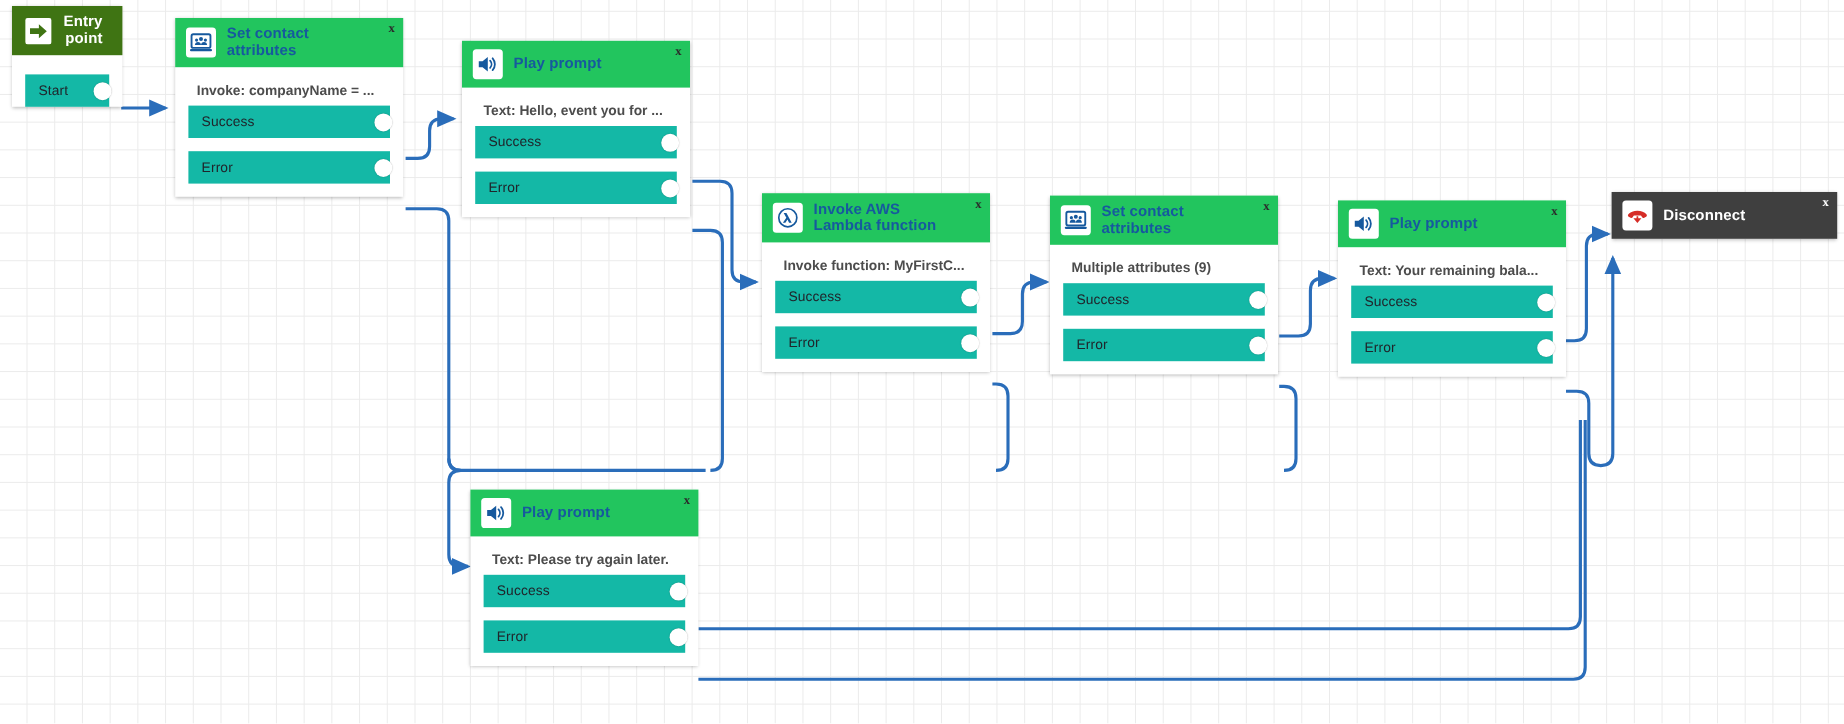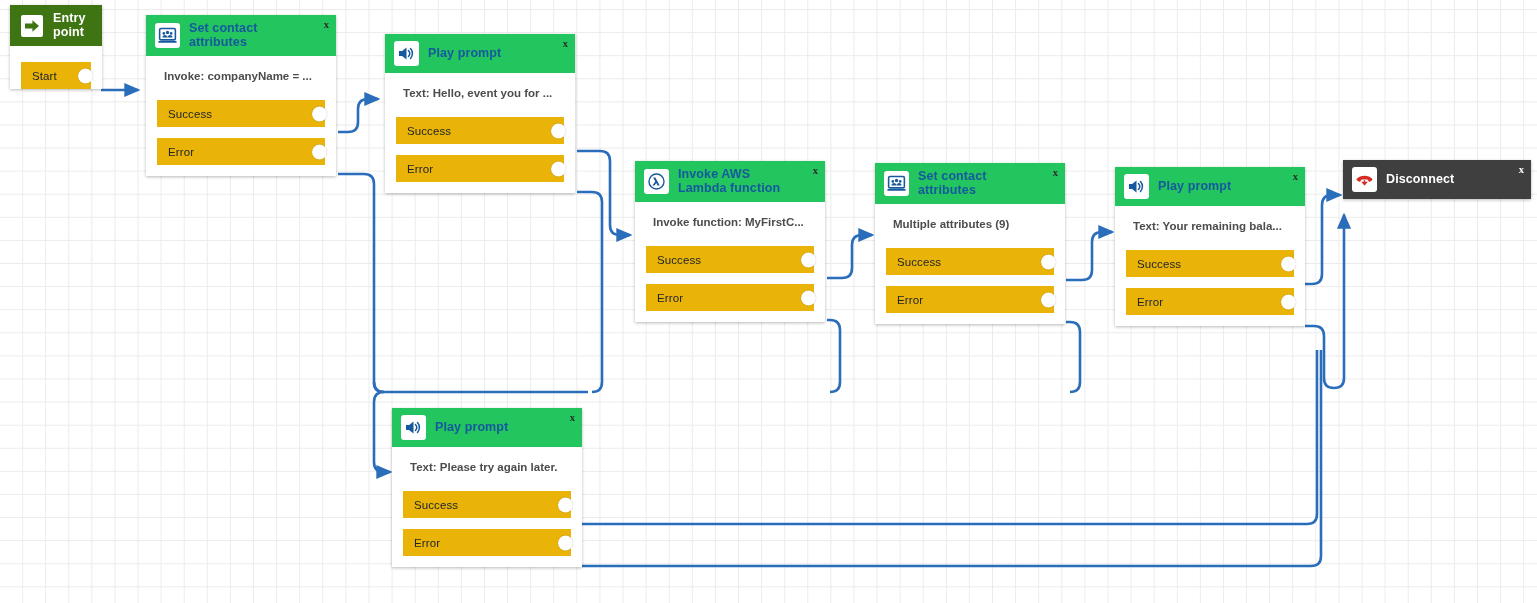--- a/index.html
+++ b/index.html
@@ -39,21 +39,21 @@
   }
   .node-header {
     position: relative;
     background: #22c55e;
     display: flex;
     align-items: center;
     padding: 7px 10px 7px 9px;
     min-height: 30px;
     box-sizing: border-box;
   }
-  .node-header.green { background: #3f7413; }
+  .node-header.green { background: #3f7413; text-align: right; }
   .node-header.dark  { background: #3f3f3f; }
 
   .node-icon {
     width: 25px;
     height: 25px;
     flex: 0 0 25px;
     background: #ffffff;
     border-radius: 3px;
     display: flex;
     align-items: center;
@@ -92,26 +92,26 @@
     font-size: 11.5px;
     font-weight: bold;
     color: #4c4c4c;
     padding: 0 16px 0 18px;
     line-height: 14px;
     white-space: nowrap;
     overflow: hidden;
   }
 
   .ports {
-    margin-top: 17px;
+    margin-top: 5px;
     padding-bottom: 11px;
   }
   .port {
     position: relative;
-    background: #eab308;
+    background: #14b8a6;
     height: 27px;
     margin: 0 11px 11px 11px;
     display: flex;
     align-items: center;
     padding-left: 11px;
     box-sizing: border-box;
   }
   .port:last-child { margin-bottom: 0; }
   .port-label {
     font-size: 11.5px;

